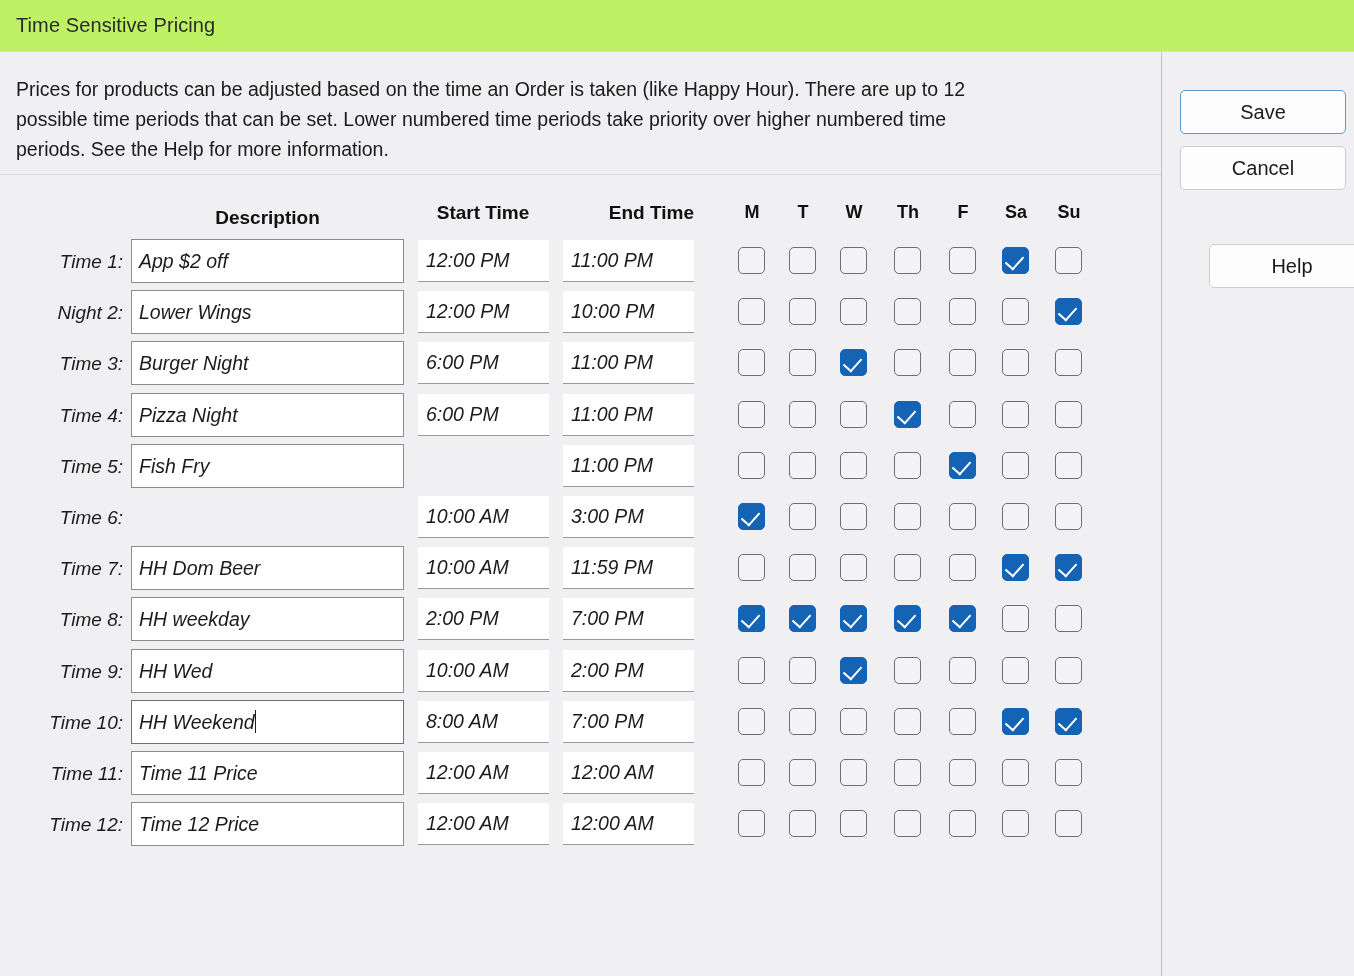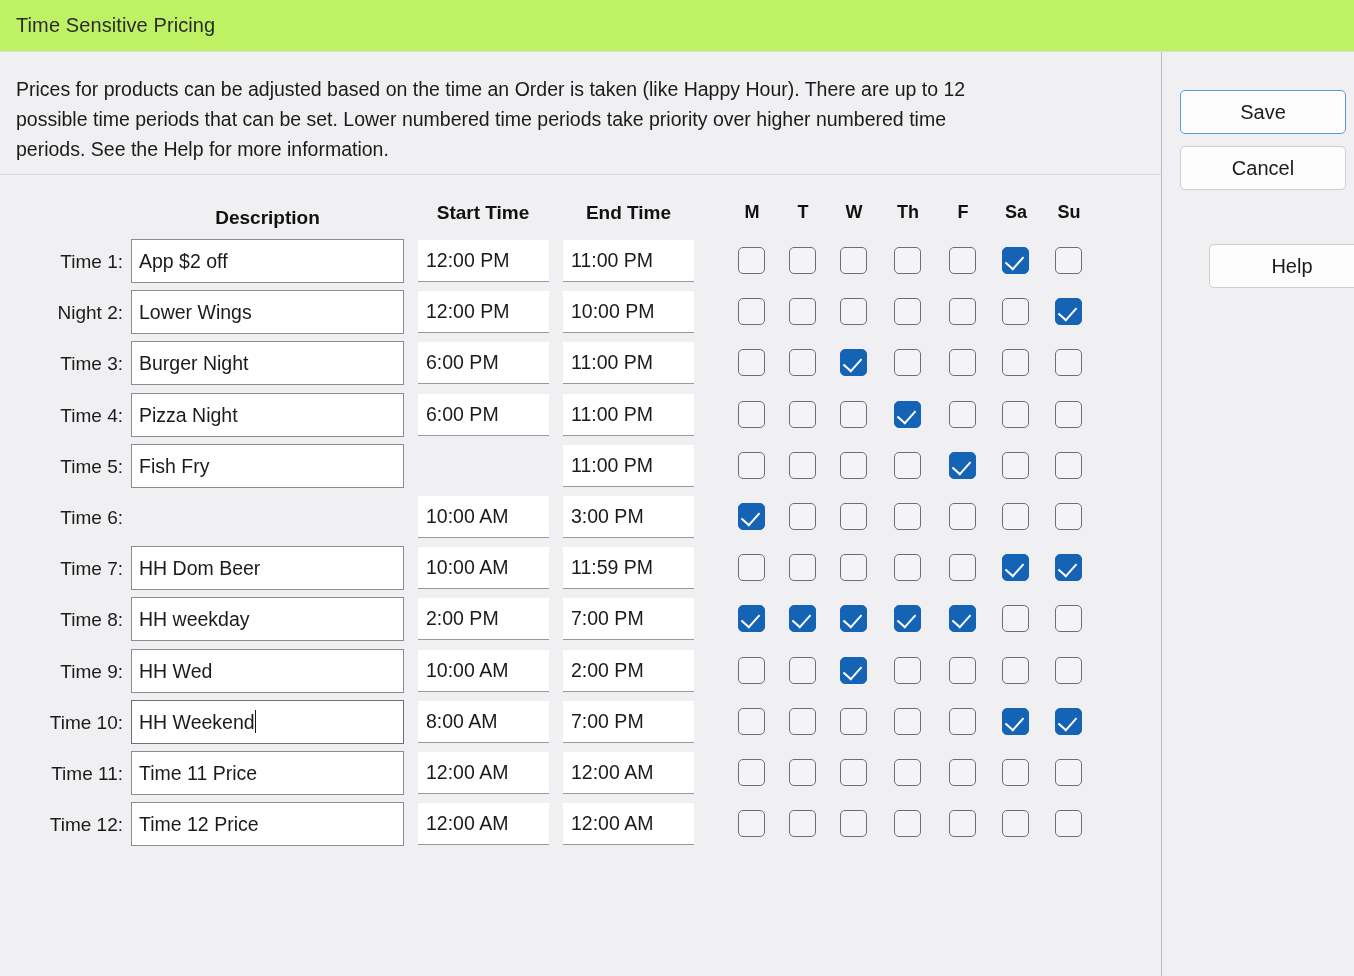--- a/index.html
+++ b/index.html
@@ -74,34 +74,34 @@
   
   .col-head {
     position: absolute;
     font-size: 19px;
     font-weight: bold;
     color: #111;
     white-space: nowrap;
   }
   #head-description { left: 131px; top: 155px; width: 273px; text-align: center; }
   #head-start       { left: 418px; top: 150px; width: 130px; text-align: center; }
-  #head-end         { left: 563px; top: 150px; width: 131px; text-align: center; }
+  #head-end         { left: 563px; top: 150px; width: 131px; text-align: right; }
 
   .day-head {
     position: absolute;
     top: 150px;
     width: 38px;
     text-align: center;
     font-size: 18px;
     font-weight: bold;
     color: #111;
   }
 
   
-  .row { position: absolute; left: 0; width: 1128px; height: 51px; }
+  .row { position: absolute; left: 0; width: 1128px; height: 51px; font-style: italic; }
 
   .row-label {
     position: absolute;
     left: 10px;
     width: 113px;
     top: 13px;
     text-align: right;
     font-size: 19px;
     color: #1b1b1b;
     white-space: nowrap;

